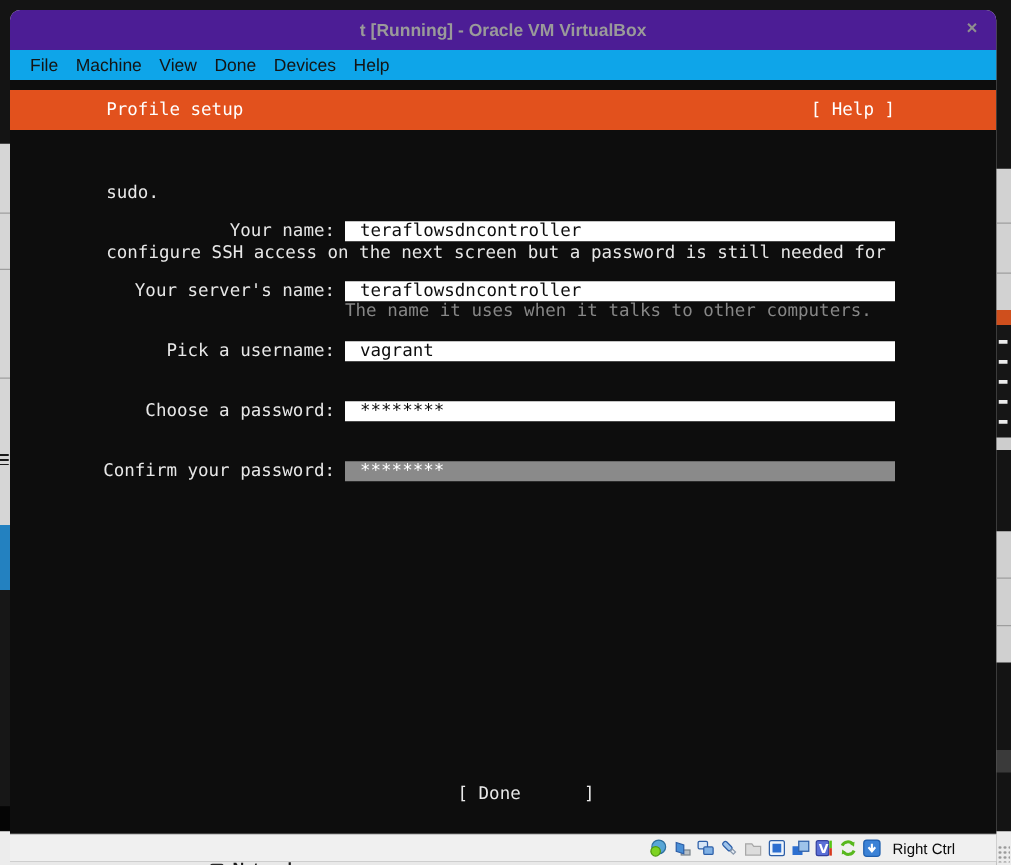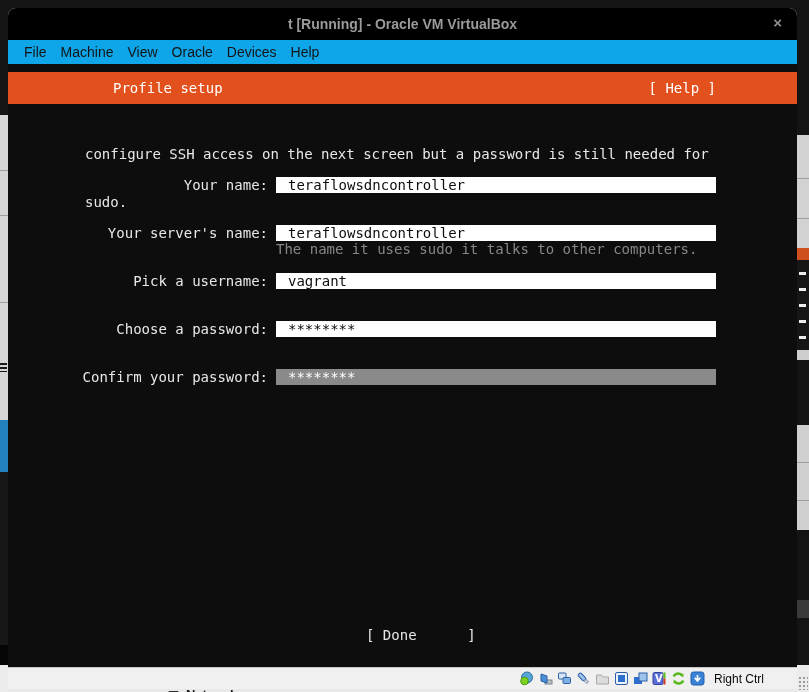--- a/index.html
+++ b/index.html
@@ -22,34 +22,34 @@
     background-size:4px 4px; }
   .bottom-sliver { position:absolute; left:8px; top:689px; width:789px; height:3px;
     background:#e9e9e9; z-index:1; }
   .host-fragment { position:absolute; left:168px; top:687px; z-index:1;
     font-size:13px; color:#1a1a1a; font-weight:bold; }
   .host-fragment .mini-icon { display:inline-block; width:11px; height:10px;
     border:2px solid #2a2a2a; border-radius:2px; margin-right:7px; vertical-align:-2px; }
   
   .vbox { position:absolute; left:8px; top:8px; width:789px; height:681px;
     z-index:2; border-radius:8px 8px 0 0; background:#f0f0f0; }
-  .titlebar { position:relative; height:32px; background:#000000;
+  .titlebar { position:relative; height:32px; background:#4c1d95;
     border-radius:8px 8px 0 0; display:flex; align-items:center; justify-content:center; }
   .titlebar .title { color:#9a9a9a; font-size:14px; font-weight:bold; }
   .titlebar .close { position:absolute; right:15px; top:7px; color:#8f8f8f;
     font-size:15px; font-weight:bold; cursor:default; line-height:16px; }
   .menubar { height:24px; background:#0ea5e9; display:flex; align-items:center;
     gap:14px; padding-left:16px; font-size:14px; color:#141414; }
   .menubar span { cursor:default; }
   
   .vm-screen { position:relative; height:603px; background:#0d0d0d; overflow:hidden;
     font-family:"DejaVu Sans Mono", monospace; font-size:14px; color:#e8e8e8; }
   .tui-header { position:absolute; left:0; top:8px; width:100%; height:32px;
     background:#e2511d; display:flex; align-items:center; }
-  .tui-header .tui-title { margin-left:105px; color:#fff; }
+  .tui-header .tui-title { margin-left:77px; color:#fff; }
   .tui-header .tui-help { position:absolute; right:81px; color:#fff; white-space:pre; }
   .tui-desc { position:absolute; left:77px; top:50px; line-height:16px; white-space:pre; }
   .t-row { position:absolute; left:0; width:100%; height:16px; }
   .t-label { position:absolute; left:0; width:260px; text-align:right;
     display:block; white-space:pre; }
   .t-input { position:absolute; left:268px; width:440px; height:16px;
     background:#ffffff; color:#0d0d0d; white-space:pre; padding-left:12px;
     line-height:16px; overflow:hidden; }
   .t-input.focused { background:#8a8a8a; color:#ffffff; }
   .t-hint { position:absolute; left:268px; top:177px; color:#878787; white-space:pre; }
@@ -109,47 +109,47 @@
 
     <div class="titlebar">
       <span class="title">t [Running] - Oracle VM VirtualBox</span>
       <span class="close">×</span>
     </div>
 
     <div class="menubar">
       <span>File</span>
       <span>Machine</span>
       <span>View</span>
-      <span>Oracle</span>
+      <span>Done</span>
       <span>Devices</span>
       <span>Help</span>
     </div>
 
     <div class="vm-screen">
 
       <div class="tui-header">
         <span class="tui-title">Profile setup</span>
         <span class="tui-help">[ Help ]</span>
       </div>
 
       <div class="tui-desc">
+        <div>sudo.</div>
         <div>configure SSH access on the next screen but a password is still needed for</div>
-        <div>sudo.</div>
       </div>
 
       <div class="t-row" style="top:113px;">
         <span class="t-label">Your name:</span>
         <span class="t-input">teraflowsdncontroller</span>
       </div>
 
       <div class="t-row" style="top:161px;">
         <span class="t-label">Your server's name:</span>
         <span class="t-input">teraflowsdncontroller</span>
       </div>
-      <div class="t-hint">The name it uses sudo it talks to other computers.</div>
+      <div class="t-hint">The name it uses when it talks to other computers.</div>
 
       <div class="t-row" style="top:209px;">
         <span class="t-label">Pick a username:</span>
         <span class="t-input">vagrant</span>
       </div>
 
       <div class="t-row" style="top:257px;">
         <span class="t-label">Choose a password:</span>
         <span class="t-input">********</span>
       </div>

